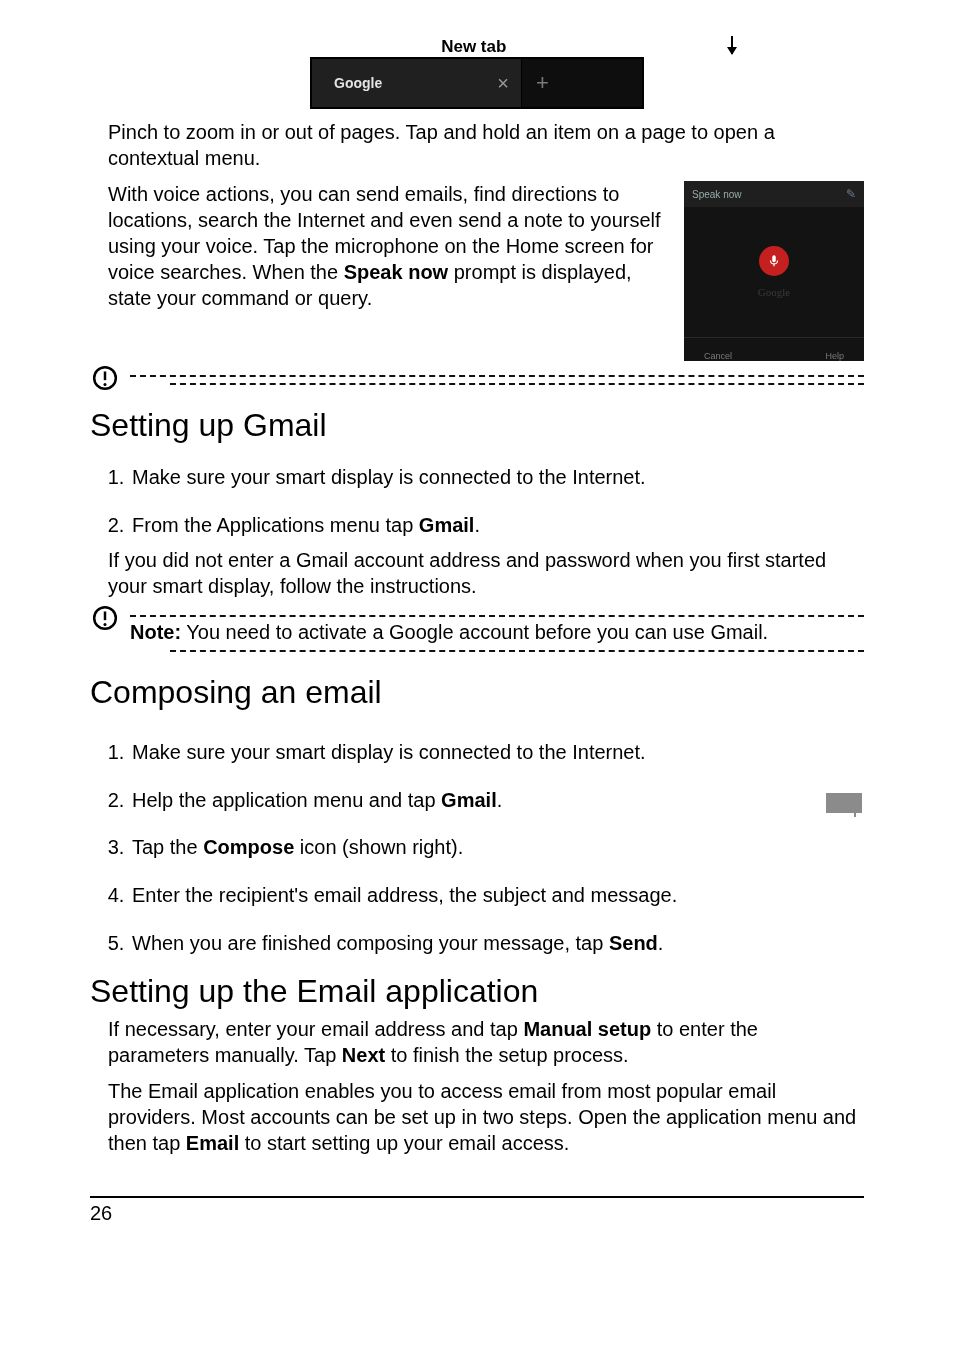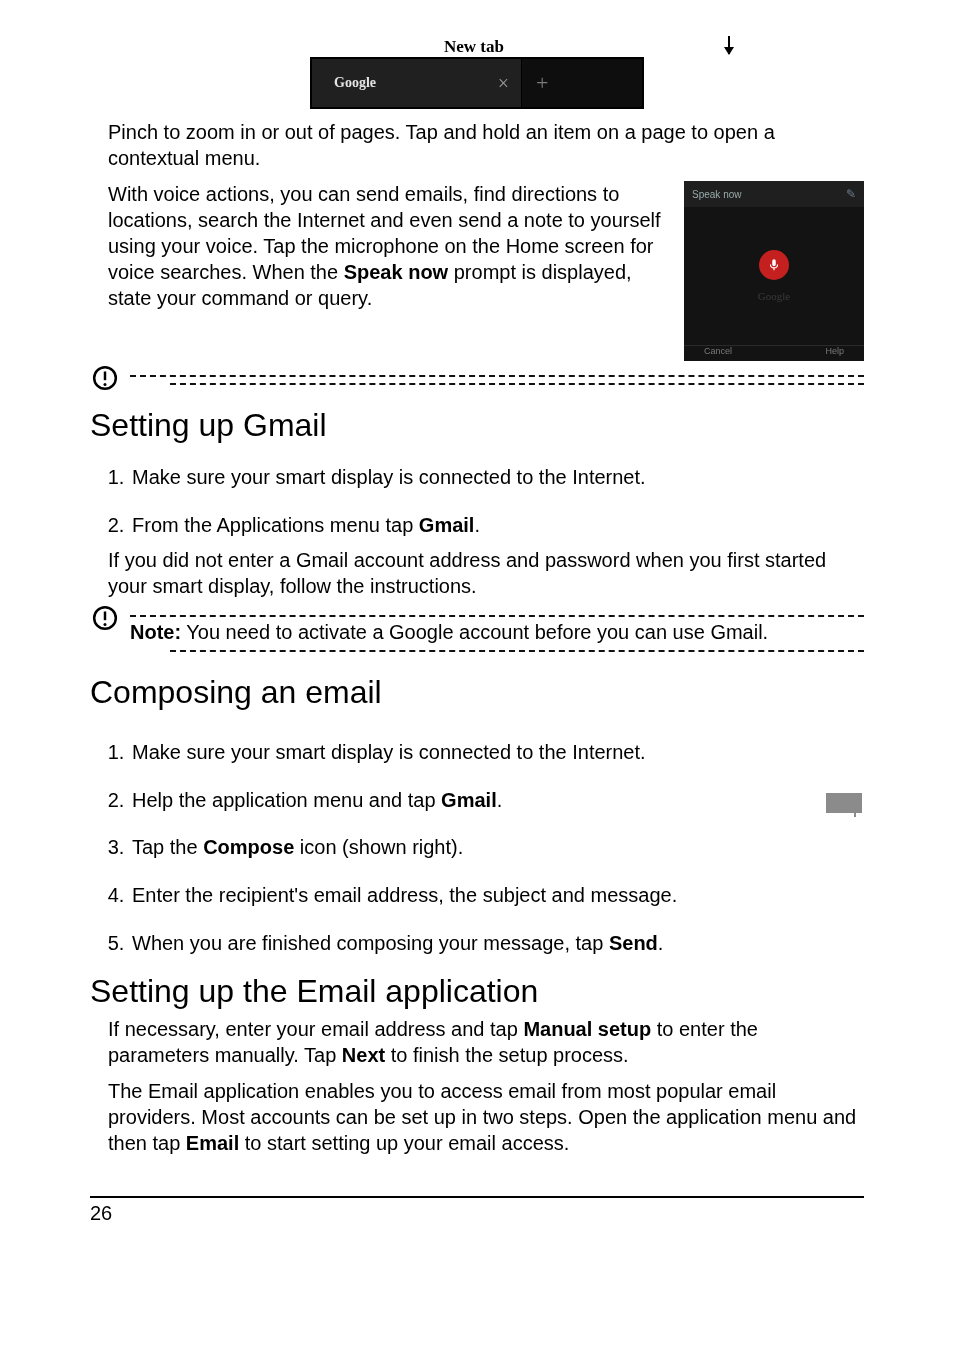--- a/index.html
+++ b/index.html
@@ -5,21 +5,21 @@
   * { box-sizing: border-box; margin: 0; padding: 0; }
   html, body { width: 954px; background: #fff; font-family: Arial, Helvetica, sans-serif; color: #000; }
   .page { padding: 30px 90px 20px 90px; }
   .body-text { font-size: 20px; line-height: 1.3; margin-bottom: 10px; }
   .indent { margin-left: 18px; }
   .h2 { font-size: 32px; font-weight: 400; margin: 8px 0 6px 0; }
   .h3 { font-size: 25px; font-weight: 400; margin: 10px 0 4px 0; }
   b { font-weight: bold; }
 
   
-  .newtab-wrap { text-align: center; margin: 6px 0 10px 0; font-family: Liberation Serif, serif; }
+  .newtab-wrap { text-align: center; margin: 6px 0 10px 0; }
   .newtab-label { font-size: 17px; font-weight: bold; display: inline-block; margin-left: 220px; }
   .arrow-down { width: 2px; height: 18px; background: #000; margin: 0 auto; position: relative; }
   .arrow-down::after { content:''; position:absolute; bottom:-1px; left:-4px; border-left:5px solid transparent; border-right:5px solid transparent; border-top:8px solid #000; }
   .arrow-col { display:inline-block; margin-left: 220px; margin-bottom:-2px; }
   .tabbar { width: 330px; height: 48px; margin: 0 auto; background: #0e0e0e; display:flex; align-items:stretch; }
   .tab-active { flex: 0 0 210px; background: #202020; color:#e4e4e4; font-size:14px; font-weight:bold; display:flex; align-items:center; justify-content:space-between; padding: 0 12px 0 22px; border-right: 1px solid #000; }
   .tab-close { color:#9a9a9a; font-size:20px; font-weight:normal; }
   .tab-plus { flex:1; display:flex; align-items:center; justify-content:flex-start; padding-left:14px; }
   .plus-mark { color:#7a7a7a; font-size:22px; }
   .tabbar-border { border: 2px solid #000; display:inline-block; }
@@ -28,21 +28,21 @@
   .voice-block { display:flex; gap:8px; align-items:flex-start; margin-bottom:8px; }
   .voice-text { flex:1; }
   .voice-fig { width: 180px; height: 180px; background:#131313; display:flex; flex-direction:column; }
   .vf-top { height:26px; background:#1f1f1f; display:flex; align-items:center; justify-content:space-between; padding:0 8px; }
   .vf-top-label { color:#9aa; font-size:10px; }
   .vf-pencil { color:#6f7f8f; font-size:12px; }
   .vf-mid { flex:1; display:flex; flex-direction:column; align-items:center; justify-content:center; gap:10px; }
   .mic-ball { width:30px; height:30px; border-radius:50%; background:#c52020; display:flex; align-items:center; justify-content:center; }
   .mic-svg { width:14px; height:14px; fill:#fff; }
   .vf-google { color:#3a3a3a; font-size:11px; font-family: 'Times New Roman', serif; }
-  .vf-bot { height:16px; display:flex; justify-content:space-between; padding:0 20px; border-top:1px solid #2a2a2a; align-items:flex-start; }
+  .vf-bot { height:24px; display:flex; justify-content:space-between; padding:0 20px; border-top:1px solid #2a2a2a; align-items:flex-end; }
   .vf-bot span { color:#7a7a7a; font-size:9px; }
 
   
   .note { position:relative; padding: 8px 0 8px 40px; margin: 6px 0 14px 0; }
   .note-top, .note-bot { border-top: 2px dashed #111; margin-left:40px; }
   .note-top { position:absolute; top:6px; left:0; right:0; }
   .note-bot { margin-top:6px; }
   .note-icon { position:absolute; left:2px; top:-4px; width:26px; height:26px; }
   .note-text { font-size:20px; padding-top: 4px; }
   .note-text b { font-weight:bold; }

